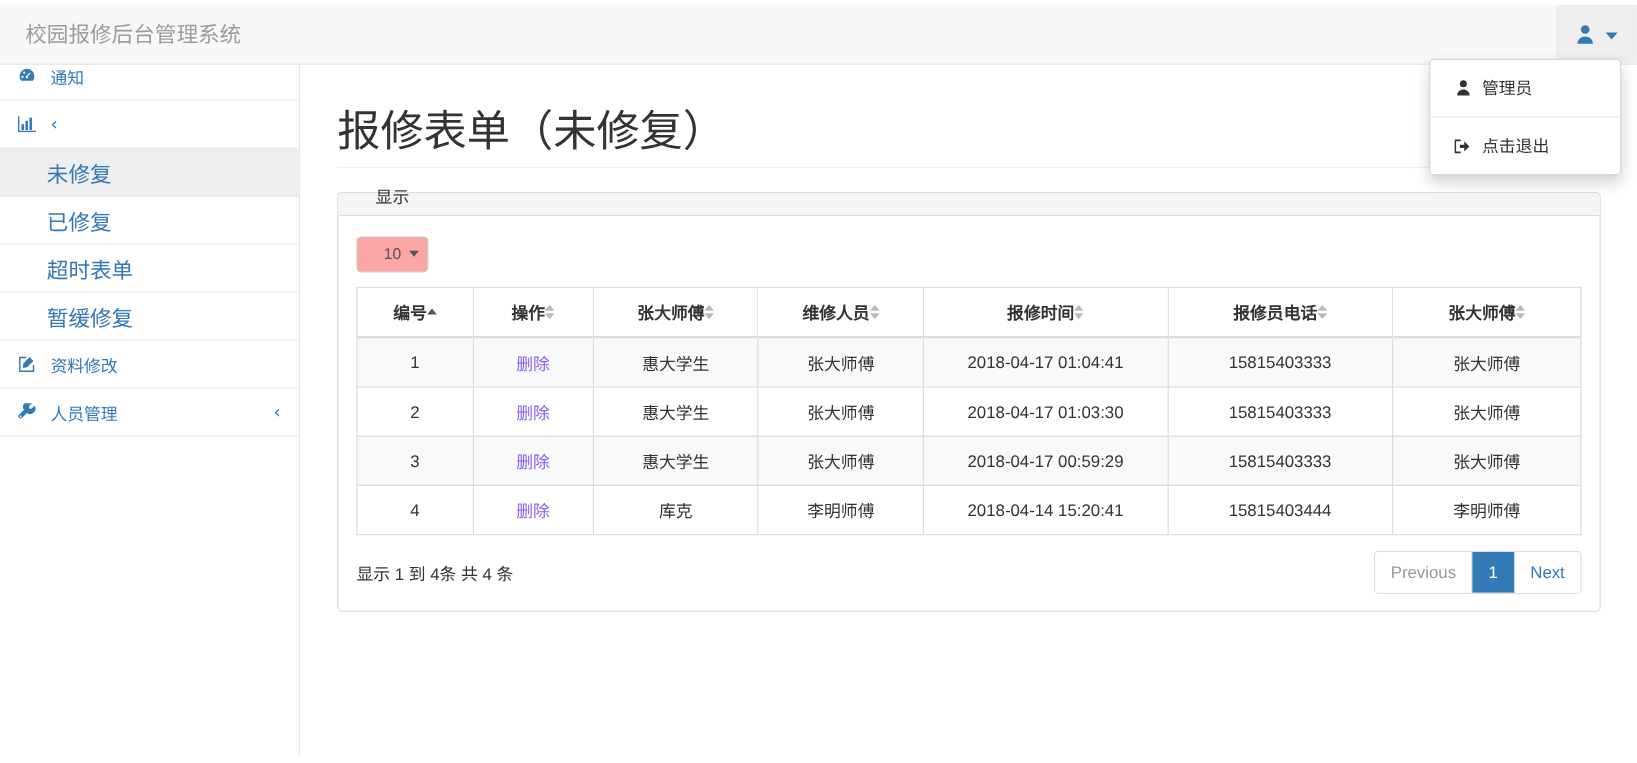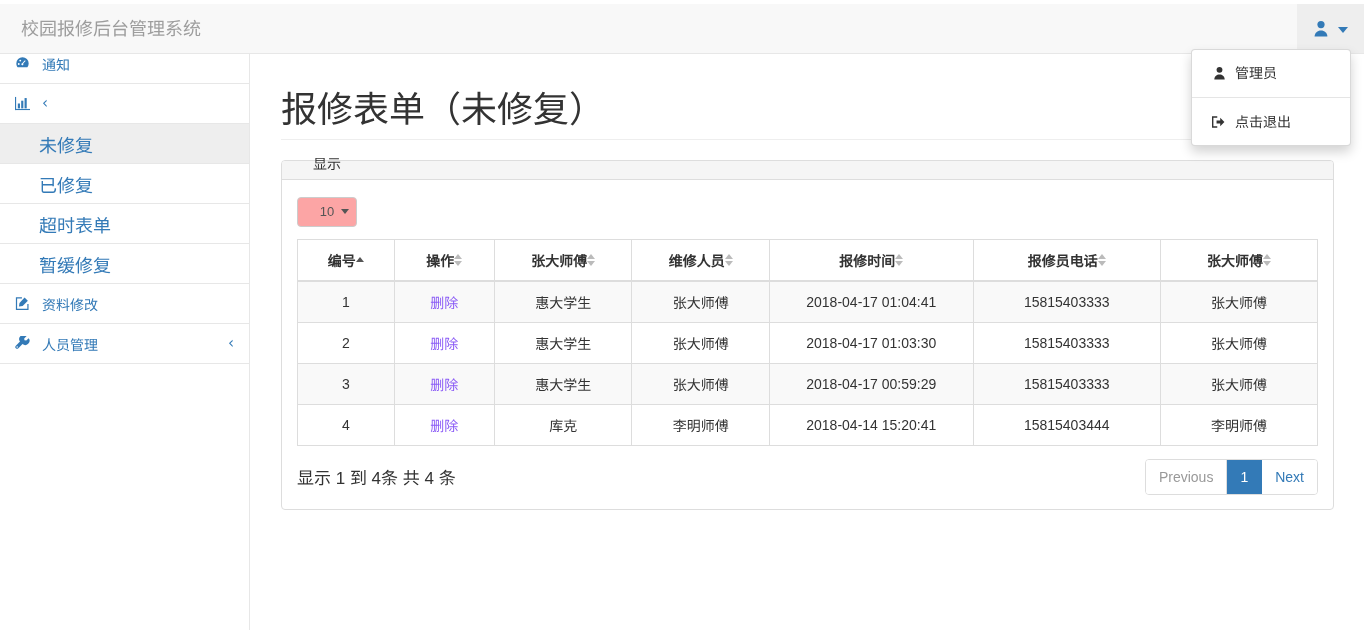--- a/index.html
+++ b/index.html
@@ -295,21 +295,21 @@
   }
 
   
   .dt-bottom {
     display: flex;
     align-items: center;
     justify-content: space-between;
     margin-top: 14px;
     height: 34px;
   }
-  .dt-info { font-size: 17px; color: #333; }
+  .dt-info { font-size: 14px; color: #333; }
   .pagination {
     display: flex;
     border-radius: 4px;
     overflow: hidden;
     border: 1px solid #dddddd;
   }
   .page-btn {
     padding: 7px 13px;
     font-size: 14px;
     color: #337ab7;

